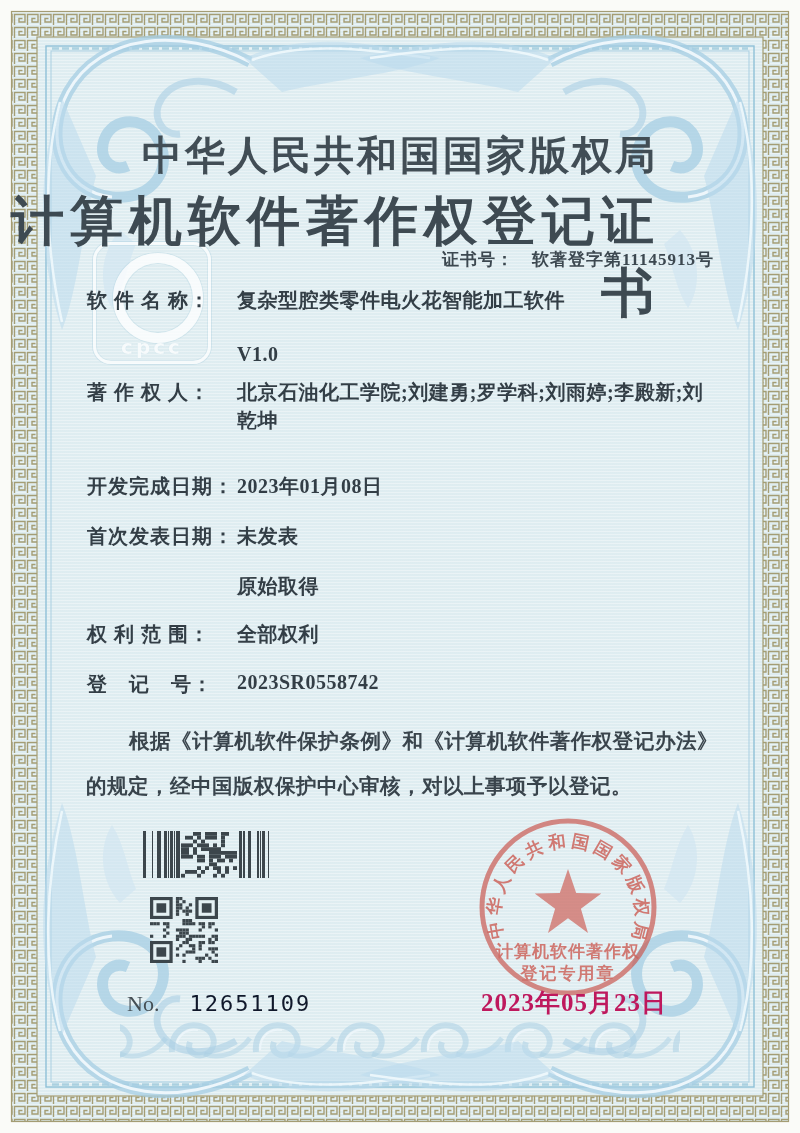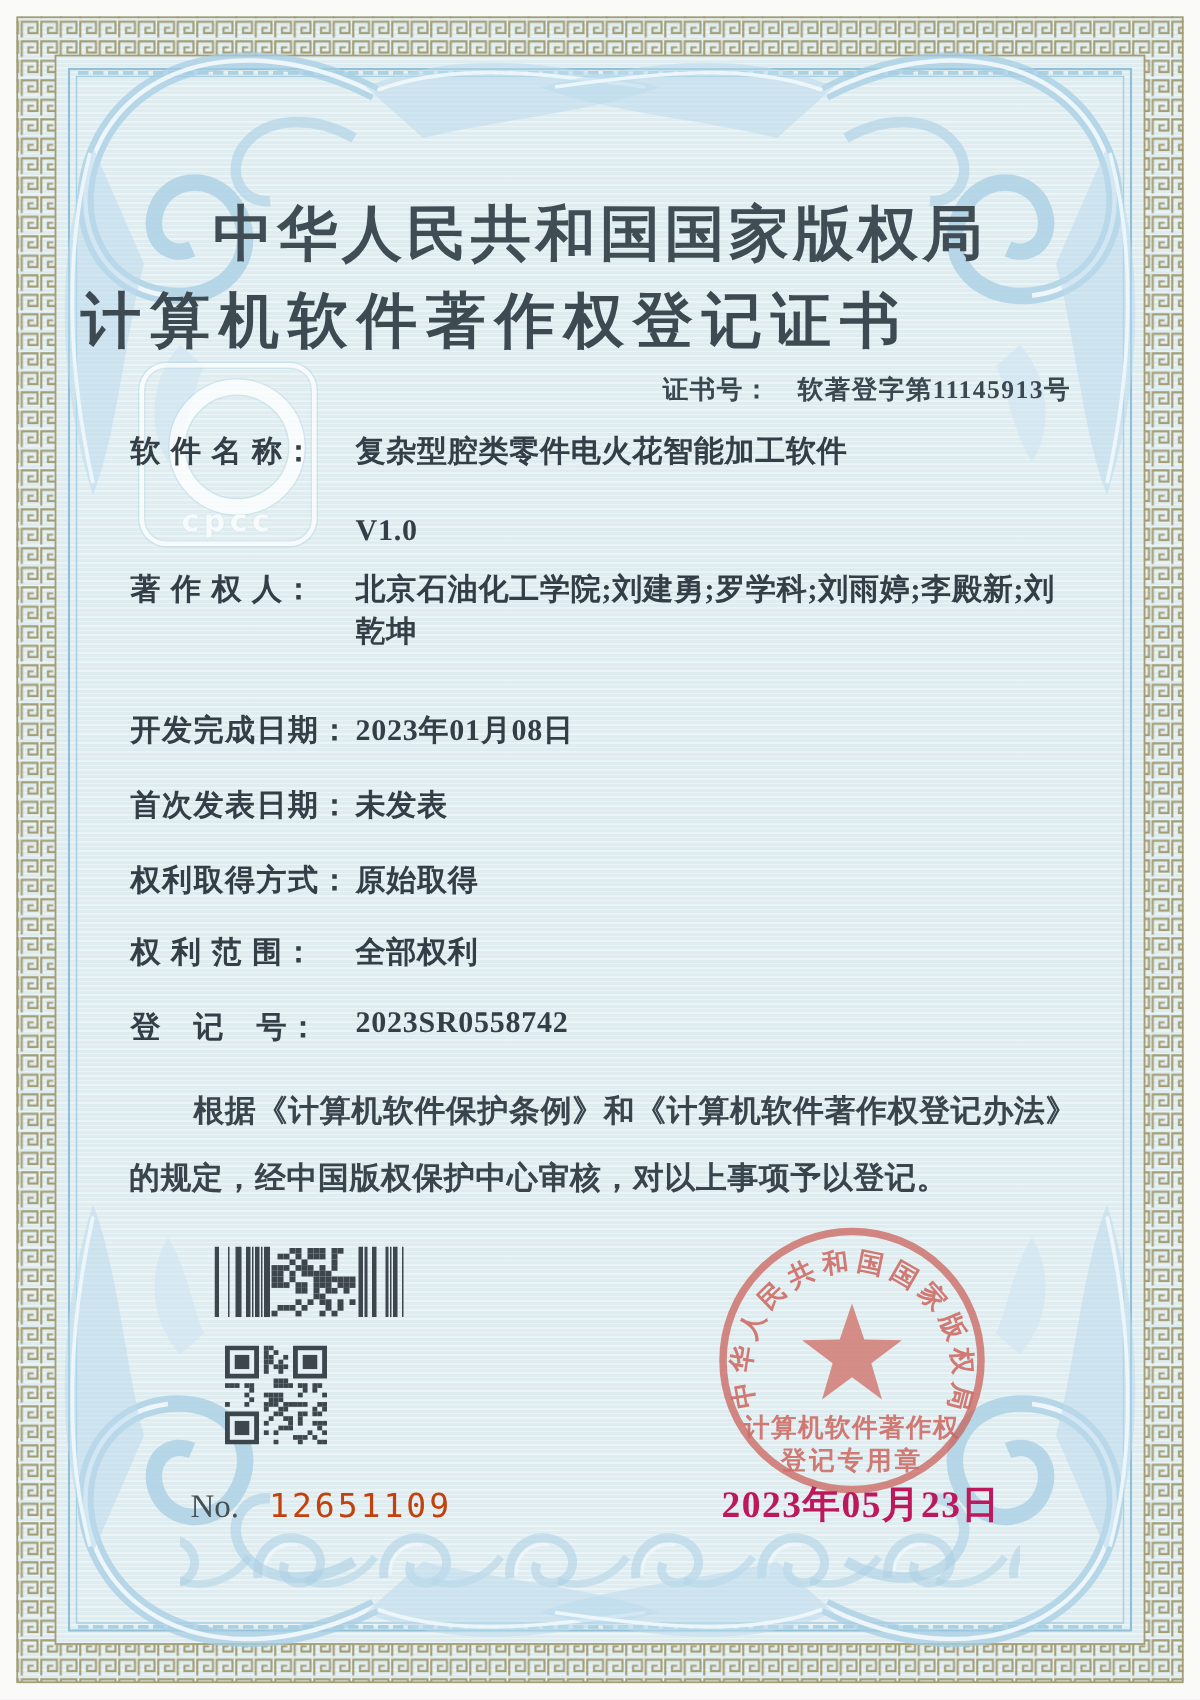--- a/index.html
+++ b/index.html
@@ -16,43 +16,43 @@
       to bottom, rgba(255,255,255,.22) 0 1px, rgba(173,208,221,.10) 1px 3px);
   }
   .frame-svg{position:absolute;left:0;top:0;z-index:1;}
   .layer{position:absolute;left:0;top:0;width:800px;height:1133px;z-index:2;}
   .abs{position:absolute;}
   .authority{
     left:0;top:128px;width:800px;text-align:center;
     font-size:40px;font-weight:700;letter-spacing:3px;color:#414d55;
   }
   .cert-title{
-    left:0;top:186px;width:660px;text-align:center;
-    font-size:40px;font-weight:700;letter-spacing:6px;color:#3e4a52;
+    left:0;top:186px;width:660px;text-align:right;
+    font-size:53px;font-weight:700;letter-spacing:6px;color:#3e4a52;
   }
   .certno{
     top:248px;right:86px;font-size:17px;font-weight:700;
     color:#3c4850;letter-spacing:1px;margin-left:46px;
   }
   .certno .gap{display:inline-block;width:18px;}
   .flabel{
     left:87px;font-size:20px;font-weight:700;color:#333e46;letter-spacing:1px;white-space:pre;
   }
   .fvalue{
     left:237px;font-size:20px;font-weight:700;color:#333e46;letter-spacing:.5px;white-space:pre;
   }
   .statement{
     left:86px;top:719px;width:632px;
     font-size:20.5px;font-weight:700;color:#39444c;
     line-height:45px;text-indent:2.1em;text-align:justify;letter-spacing:.5px;
   }
   .no-line{left:127px;top:991px;font-size:22px;color:#454f55;}
   .no-line .no-num{
     font-family:"DejaVu Sans Mono","Liberation Mono",monospace;
-    color:#c2410c;margin-left:20px;letter-spacing:2px;font-size:22px;
+    color:#0f172a;margin-left:30px;letter-spacing:2px;font-size:22px;
   }
   .issue-date{
     left:481px;top:986px;font-size:25px;font-weight:700;
     color:#be185d;letter-spacing:1px;
   }
   .watermark{
     left:93px;top:242px;width:112px;height:116px;
     border:3px solid rgba(255,255,255,.9);border-radius:18px;
     box-shadow:0 0 0 1px rgba(168,204,221,.45), inset 0 0 0 1px rgba(168,204,221,.35);
     opacity:.8;
@@ -141,21 +141,20 @@
   <div class="abs flabel" style="top:379px">著 作 权 人：</div>
   <div class="abs fvalue" style="top:379px">北京石油化工学院;刘建勇;罗学科;刘雨婷;李殿新;刘</div>
   <div class="abs fvalue" style="top:407px">乾坤</div>
 
   <div class="abs flabel" style="top:473px">开发完成日期：</div>
   <div class="abs fvalue" style="top:473px">2023年01月08日</div>
 
   <div class="abs flabel" style="top:523px">首次发表日期：</div>
   <div class="abs fvalue" style="top:523px">未发表</div>
 
-  <div class="abs flabel" style="top:573px">权利取得方式：</div>
   <div class="abs fvalue" style="top:573px">原始取得</div>
 
   <div class="abs flabel" style="top:621px">权 利 范 围：</div>
   <div class="abs fvalue" style="top:621px">全部权利</div>
 
   <div class="abs flabel" style="top:671px">登　记　号：</div>
   <div class="abs fvalue" style="top:671px">2023SR0558742</div>
 
   <div class="abs statement">根据《计算机软件保护条例》和《计算机软件著作权登记办法》的规定，经中国版权保护中心审核，对以上事项予以登记。</div>
 

